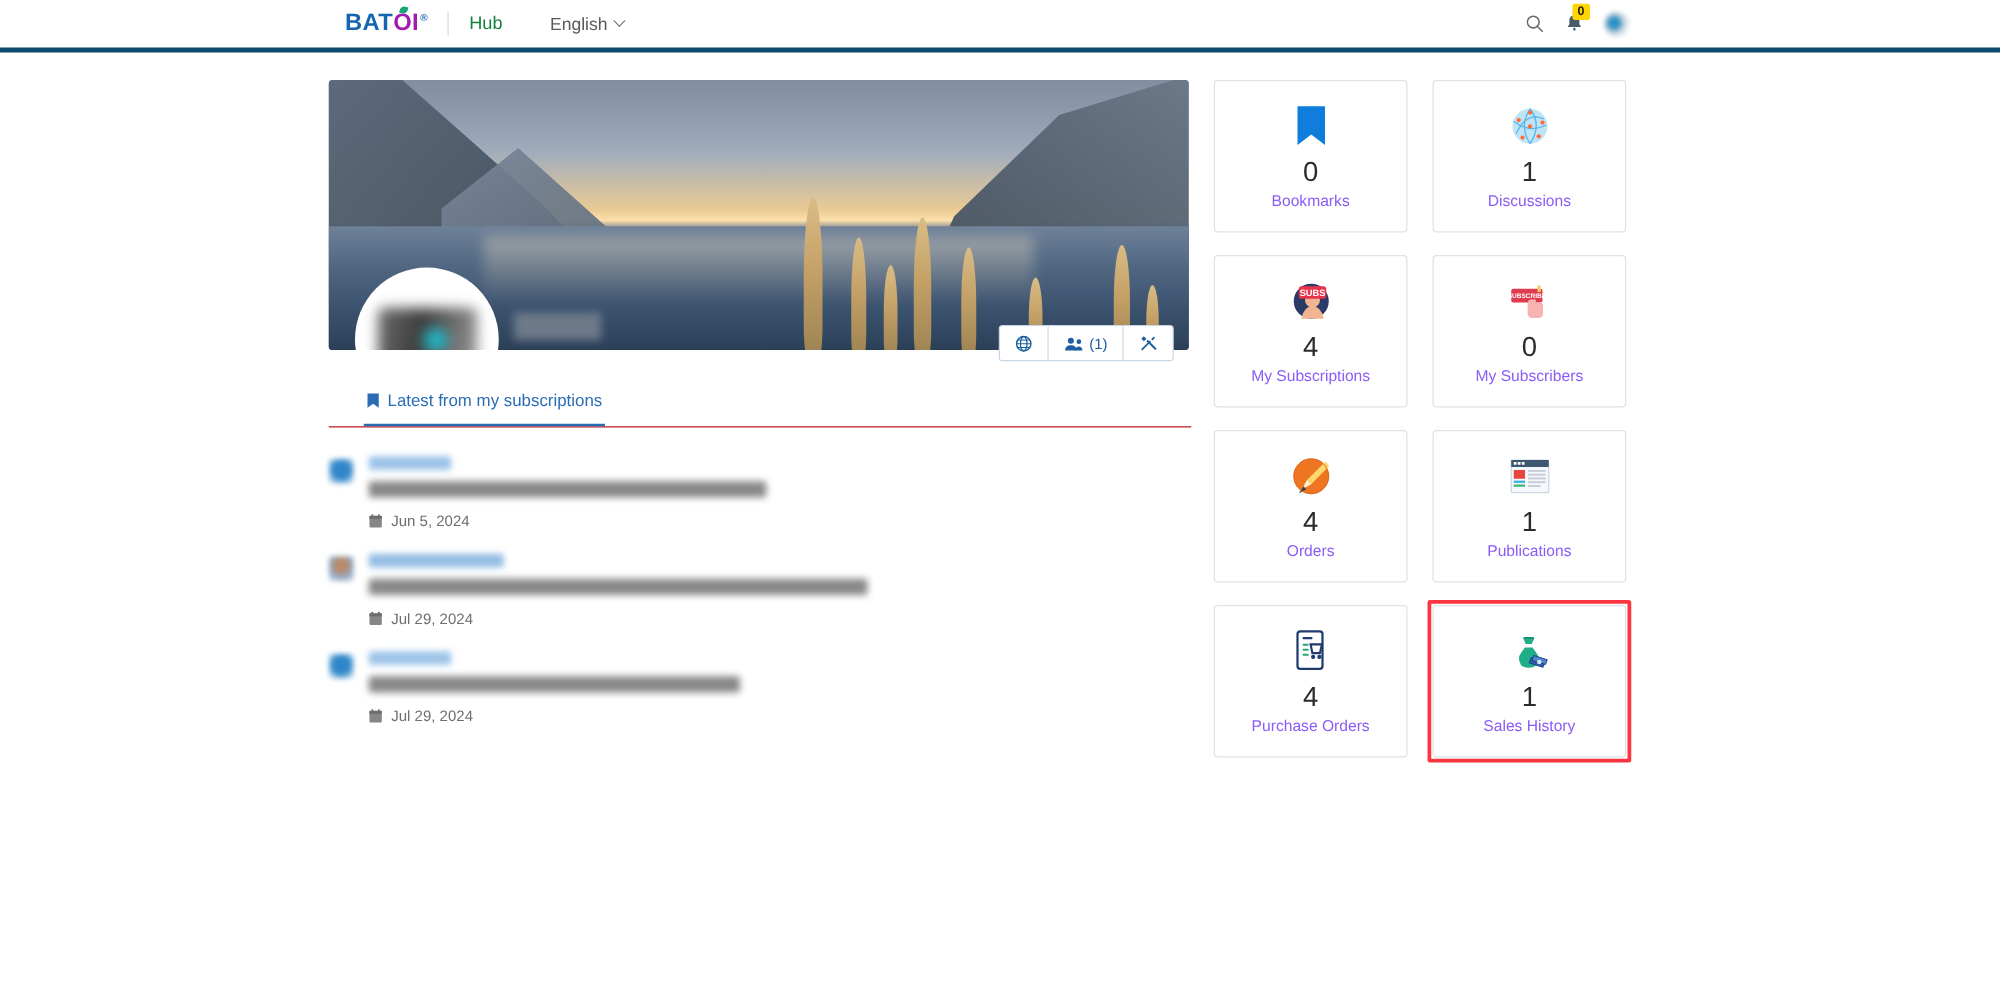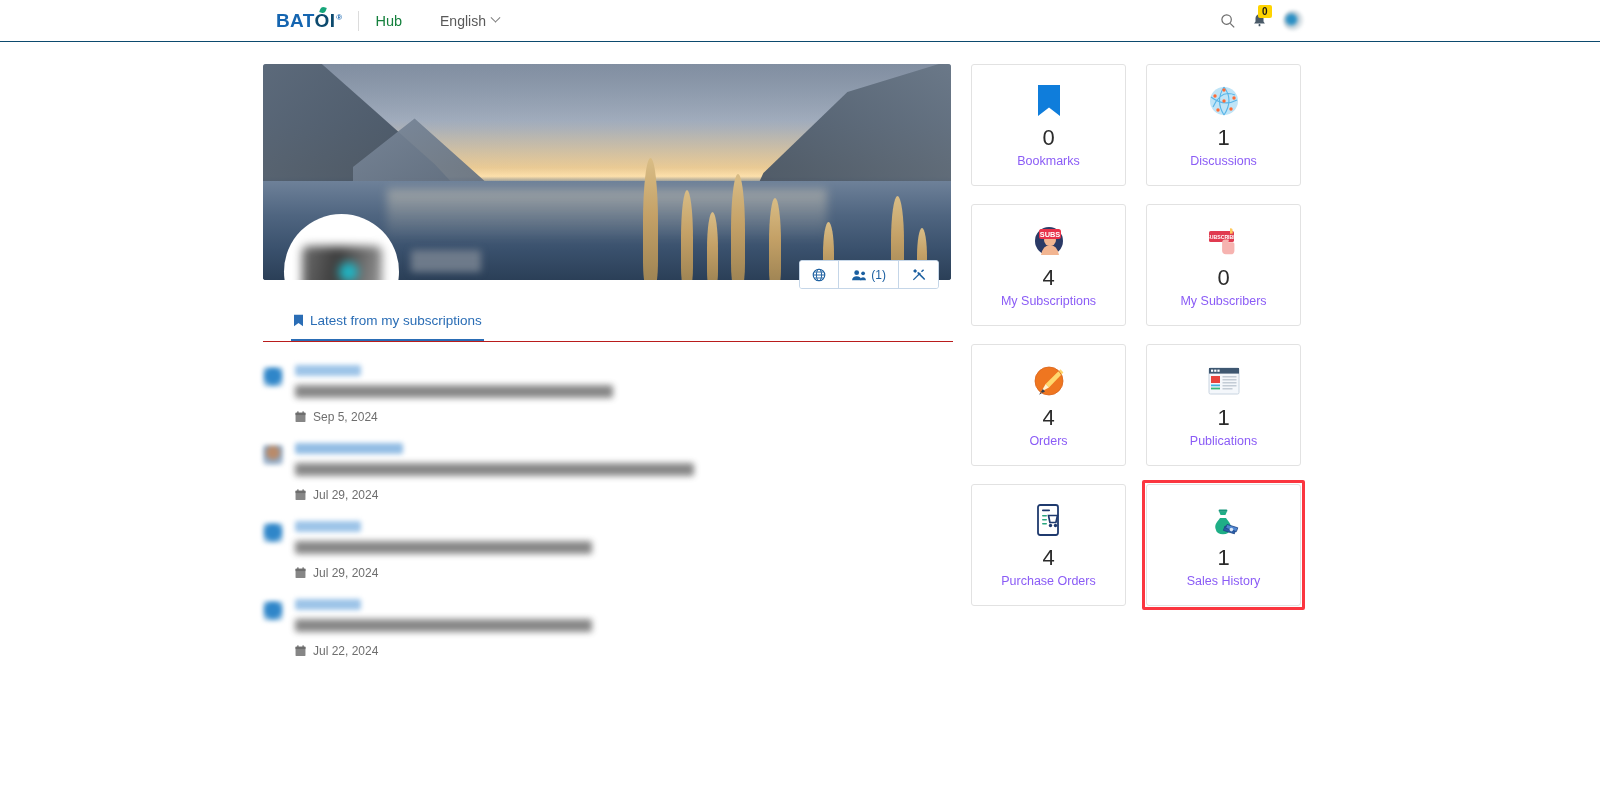--- a/index.html
+++ b/index.html
@@ -10,39 +10,39 @@
     background: #ffffff;
     font-family: "Liberation Sans", sans-serif;
     color: #333;
   }
 
   
   .header {
     height: 42px;
     width: 100%;
     background: #ffffff;
-    border-bottom: 1px solid #0c4a6e;
+    border-bottom: 4px solid #0c4a6e;
     display: flex;
     align-items: center;
     position: relative;
   }
   .header-left {
     display: flex;
     align-items: center;
     margin-left: 276px;
   }
   .logo {
     font-size: 19px;
     font-weight: bold;
     letter-spacing: 0.3px;
     display: flex;
     align-items: baseline;
   }
   .logo .bat { color: #1565b0; }
-  .logo .oi { color: #0c4a6e; position: relative; }
+  .logo .oi { color: #a21caf; position: relative; }
   .logo .reg { color: #1565b0; font-size: 8px; position: relative; top: -7px; margin-left: 1px; }
   .logo-leaf {
     position: absolute;
     width: 6px; height: 6px;
     background: #17a67a;
     border-radius: 60% 0 60% 0;
     transform: rotate(18deg);
     top: -3px; left: 5px;
   }
   .hdr-divider {
@@ -422,21 +422,21 @@
         <div class="feed-body">
           <div class="feed-author"></div>
           <div class="feed-title ft-1"></div>
           <div class="feed-date">
             <svg width="11" height="12" viewBox="0 0 12 13">
               <rect x=".6" y="1.8" width="10.8" height="10.2" rx="1" fill="#868686"></rect>
               <rect x=".6" y="1.8" width="10.8" height="2.6" fill="#6d6d6d"></rect>
               <rect x="2.4" y=".3" width="1.5" height="2.4" rx=".5" fill="#6d6d6d"></rect>
               <rect x="8.1" y=".3" width="1.5" height="2.4" rx=".5" fill="#6d6d6d"></rect>
             </svg>
-            <span>Sep 5, 2024</span>
+            <span>Jun 5, 2024</span>
           </div>
         </div>
       </div>
 
       <div class="feed-item">
         <div class="feed-avatar fa-person"></div>
         <div class="feed-body">
           <div class="feed-author wide"></div>
           <div class="feed-title ft-2"></div>
           <div class="feed-date">
@@ -461,36 +461,20 @@
               <rect x=".6" y="1.8" width="10.8" height="10.2" rx="1" fill="#868686"></rect>
               <rect x=".6" y="1.8" width="10.8" height="2.6" fill="#6d6d6d"></rect>
               <rect x="2.4" y=".3" width="1.5" height="2.4" rx=".5" fill="#6d6d6d"></rect>
               <rect x="8.1" y=".3" width="1.5" height="2.4" rx=".5" fill="#6d6d6d"></rect>
             </svg>
             <span>Jul 29, 2024</span>
           </div>
         </div>
       </div>
 
-      <div class="feed-item">
-        <div class="feed-avatar fa-blue"></div>
-        <div class="feed-body">
-          <div class="feed-author"></div>
-          <div class="feed-title ft-4"></div>
-          <div class="feed-date">
-            <svg width="11" height="12" viewBox="0 0 12 13">
-              <rect x=".6" y="1.8" width="10.8" height="10.2" rx="1" fill="#868686"></rect>
-              <rect x=".6" y="1.8" width="10.8" height="2.6" fill="#6d6d6d"></rect>
-              <rect x="2.4" y=".3" width="1.5" height="2.4" rx=".5" fill="#6d6d6d"></rect>
-              <rect x="8.1" y=".3" width="1.5" height="2.4" rx=".5" fill="#6d6d6d"></rect>
-            </svg>
-            <span>Jul 22, 2024</span>
-          </div>
-        </div>
-      </div>
 
     </div>
   </div>
 
   <div class="right-col">
     <div class="cards">
 
       <div class="card">
         <div class="card-icon">
           <svg width="26" height="34" viewBox="0 0 26 34">

